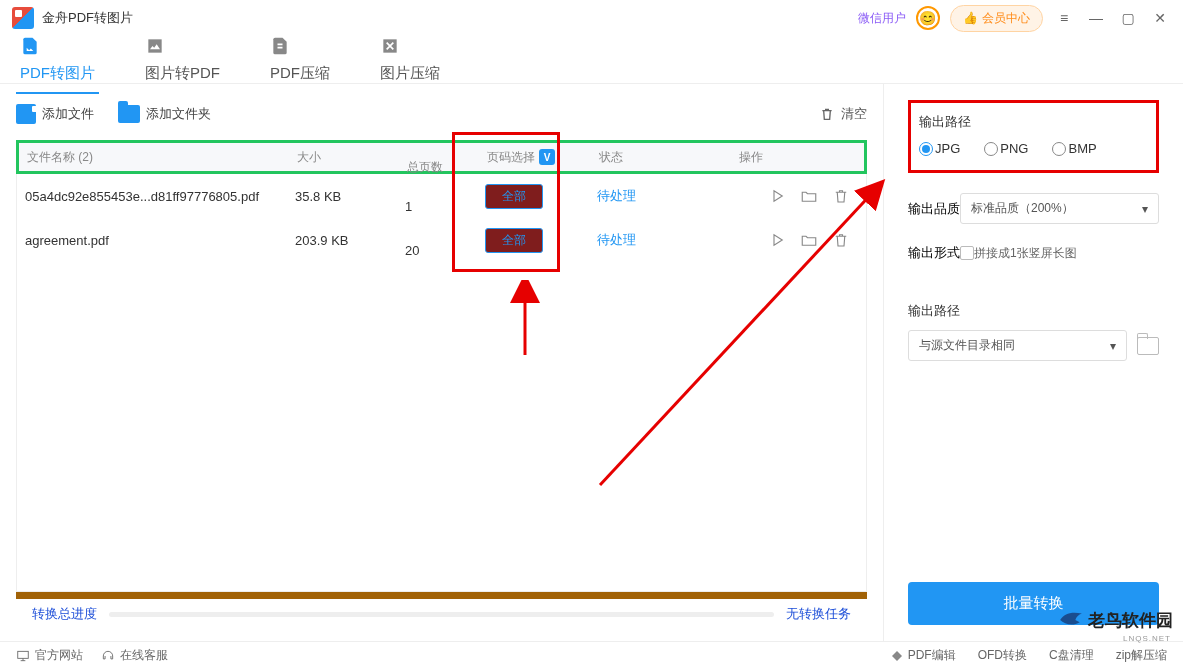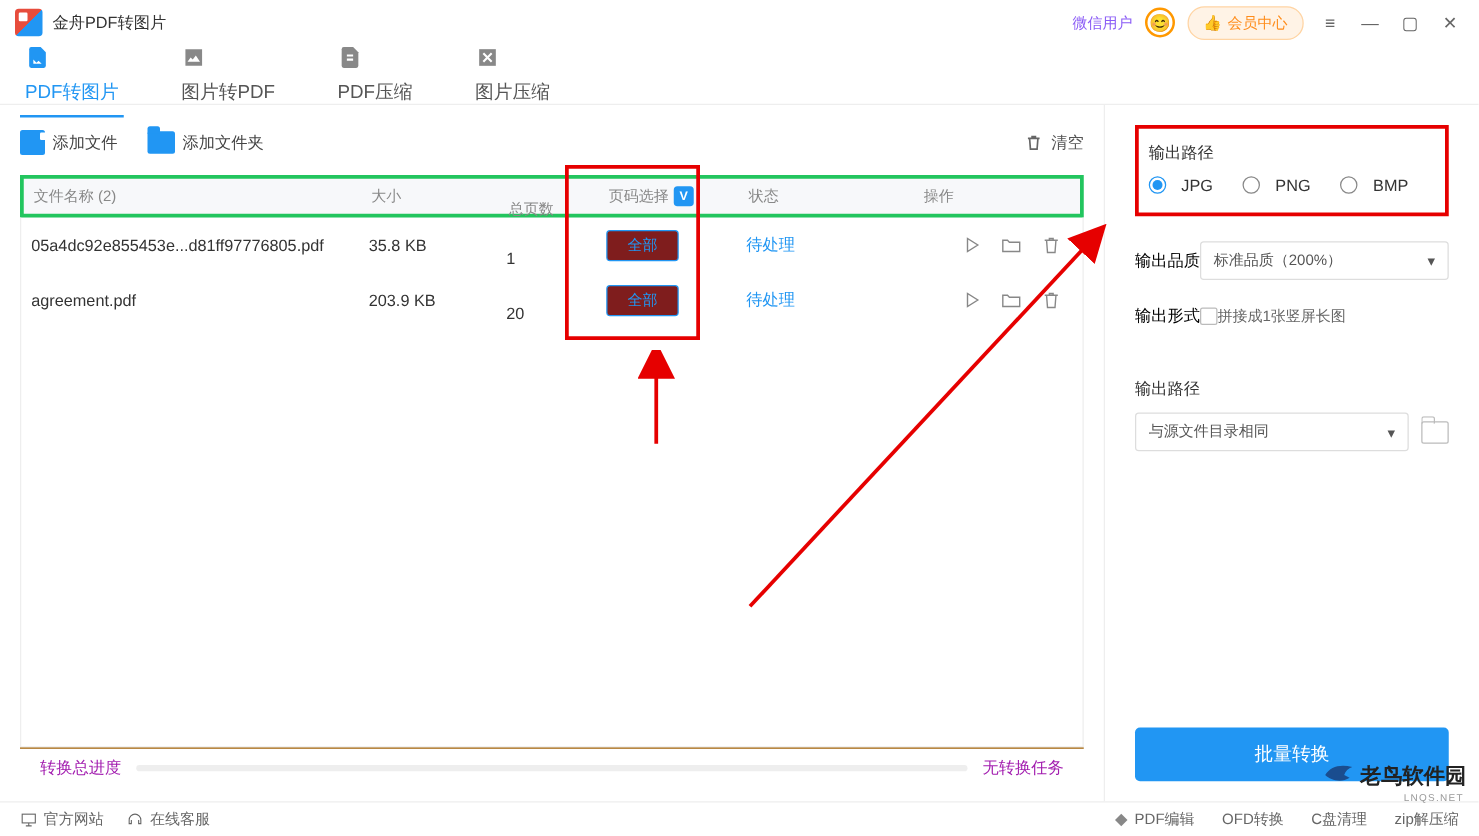--- a/index.html
+++ b/index.html
@@ -51,38 +51,38 @@
 .row { display:flex; height:44px; align-items:center; padding:0 8px; font-size:13px; color:#333; }
 .select-btn { border:1px solid #2196f3; color:#2196f3; background:#7f1d1d; font-size:12px; padding:3px 16px; border-radius:3px; cursor:pointer; }
 .status-text { color:#2196f3; font-size:13px; }
 .ops { display:flex; gap:14px; margin-left:auto; padding-right:8px; }
 .op-icon { width:18px; height:18px; cursor:pointer; color:#888; }
 
 
 .section-label { font-size:13px; color:#333; margin-bottom:10px; }
 .format-group { border:3px solid #e60000; padding:10px 8px 14px; margin-bottom:20px; }
 .radio-row { display:flex; gap:24px; margin-top:8px; }
-.radio-item { display:flex; gap:12px; font-size:13px; color:#333; cursor:pointer; }
+.radio-item { display:flex; align-items:center; gap:2px; font-size:13px; color:#333; cursor:pointer; }
 .radio { width:14px; height:14px; border:1px solid #888; border-radius:50%; display:flex; align-items:center; justify-content:center; }
 .radio.checked { border-color:#2196f3; }
 .radio.checked::after { content:""; width:8px; height:8px; background:#2196f3; border-radius:50%; }
 
 .field-row { display:flex; align-items:center; margin-bottom:20px; font-size:13px; }
 .select-box { flex:1; border:1px solid #ddd; border-radius:3px; padding:6px 10px; font-size:12px; color:#555; display:flex; align-items:center; justify-content:space-between; cursor:pointer; }
 .checkbox { width:14px; height:14px; border:1px solid #bbb; border-radius:2px; }
 
 .path-row { margin-top:20px; }
 .path-select { display:flex; gap:10px; align-items:center; }
 .folder-out { width:22px; height:18px; border:1.5px solid #bbb; border-radius:2px; cursor:pointer; position:relative; }
 .folder-out::before{content:"";position:absolute;left:-1px;top:-5px;width:9px;height:5px;border:1.5px solid #bbb;border-bottom:none;border-radius:2px 2px 0 0;}
 
 .convert-btn { margin-top:auto; background:#2196f3; color:#fff; font-size:15px; padding:12px; text-align:center; border-radius:4px; cursor:pointer; }
 
 
-.progress-row { display:flex; align-items:center; padding:6px 16px; font-size:13px; color:#a21caf; gap:12px; border-top:1px solid #a16207;text-align:right; }
+.progress-row { display:flex; align-items:center; padding:6px 16px; font-size:13px; color:#1d4ed8; gap:12px; border-top:7px solid #a16207;text-align:right; }
 .progress-track { flex:1; height:5px; background:#eee; border-radius:3px; }
 
 
 .footer { height:28px; display:flex; align-items:center; padding:0 16px; font-size:12px; color:#666; border-top:1px solid #eee; gap:18px; }
 .footer-link { display:flex; align-items:center; gap:5px; cursor:pointer; }
 .footer-right { margin-left:auto; display:flex; gap:22px; }
 
 
 .red-box-1 { position:absolute; left:452px; top:132px; width:108px; height:140px; border:3px solid #e60000; pointer-events:none; }
 .arrow1 { position:absolute; left:505px; top:280px; pointer-events:none; }

